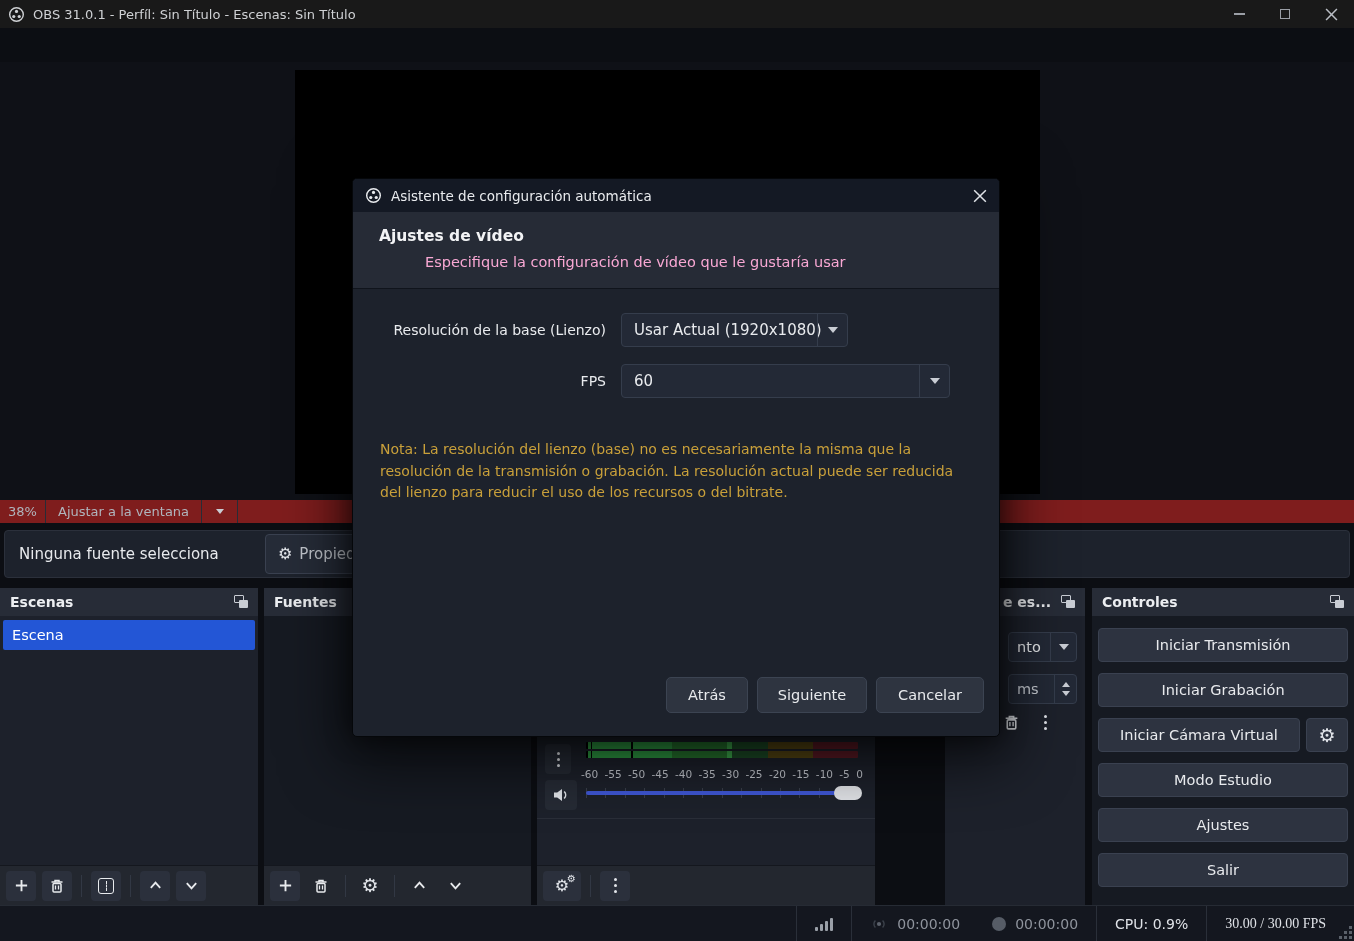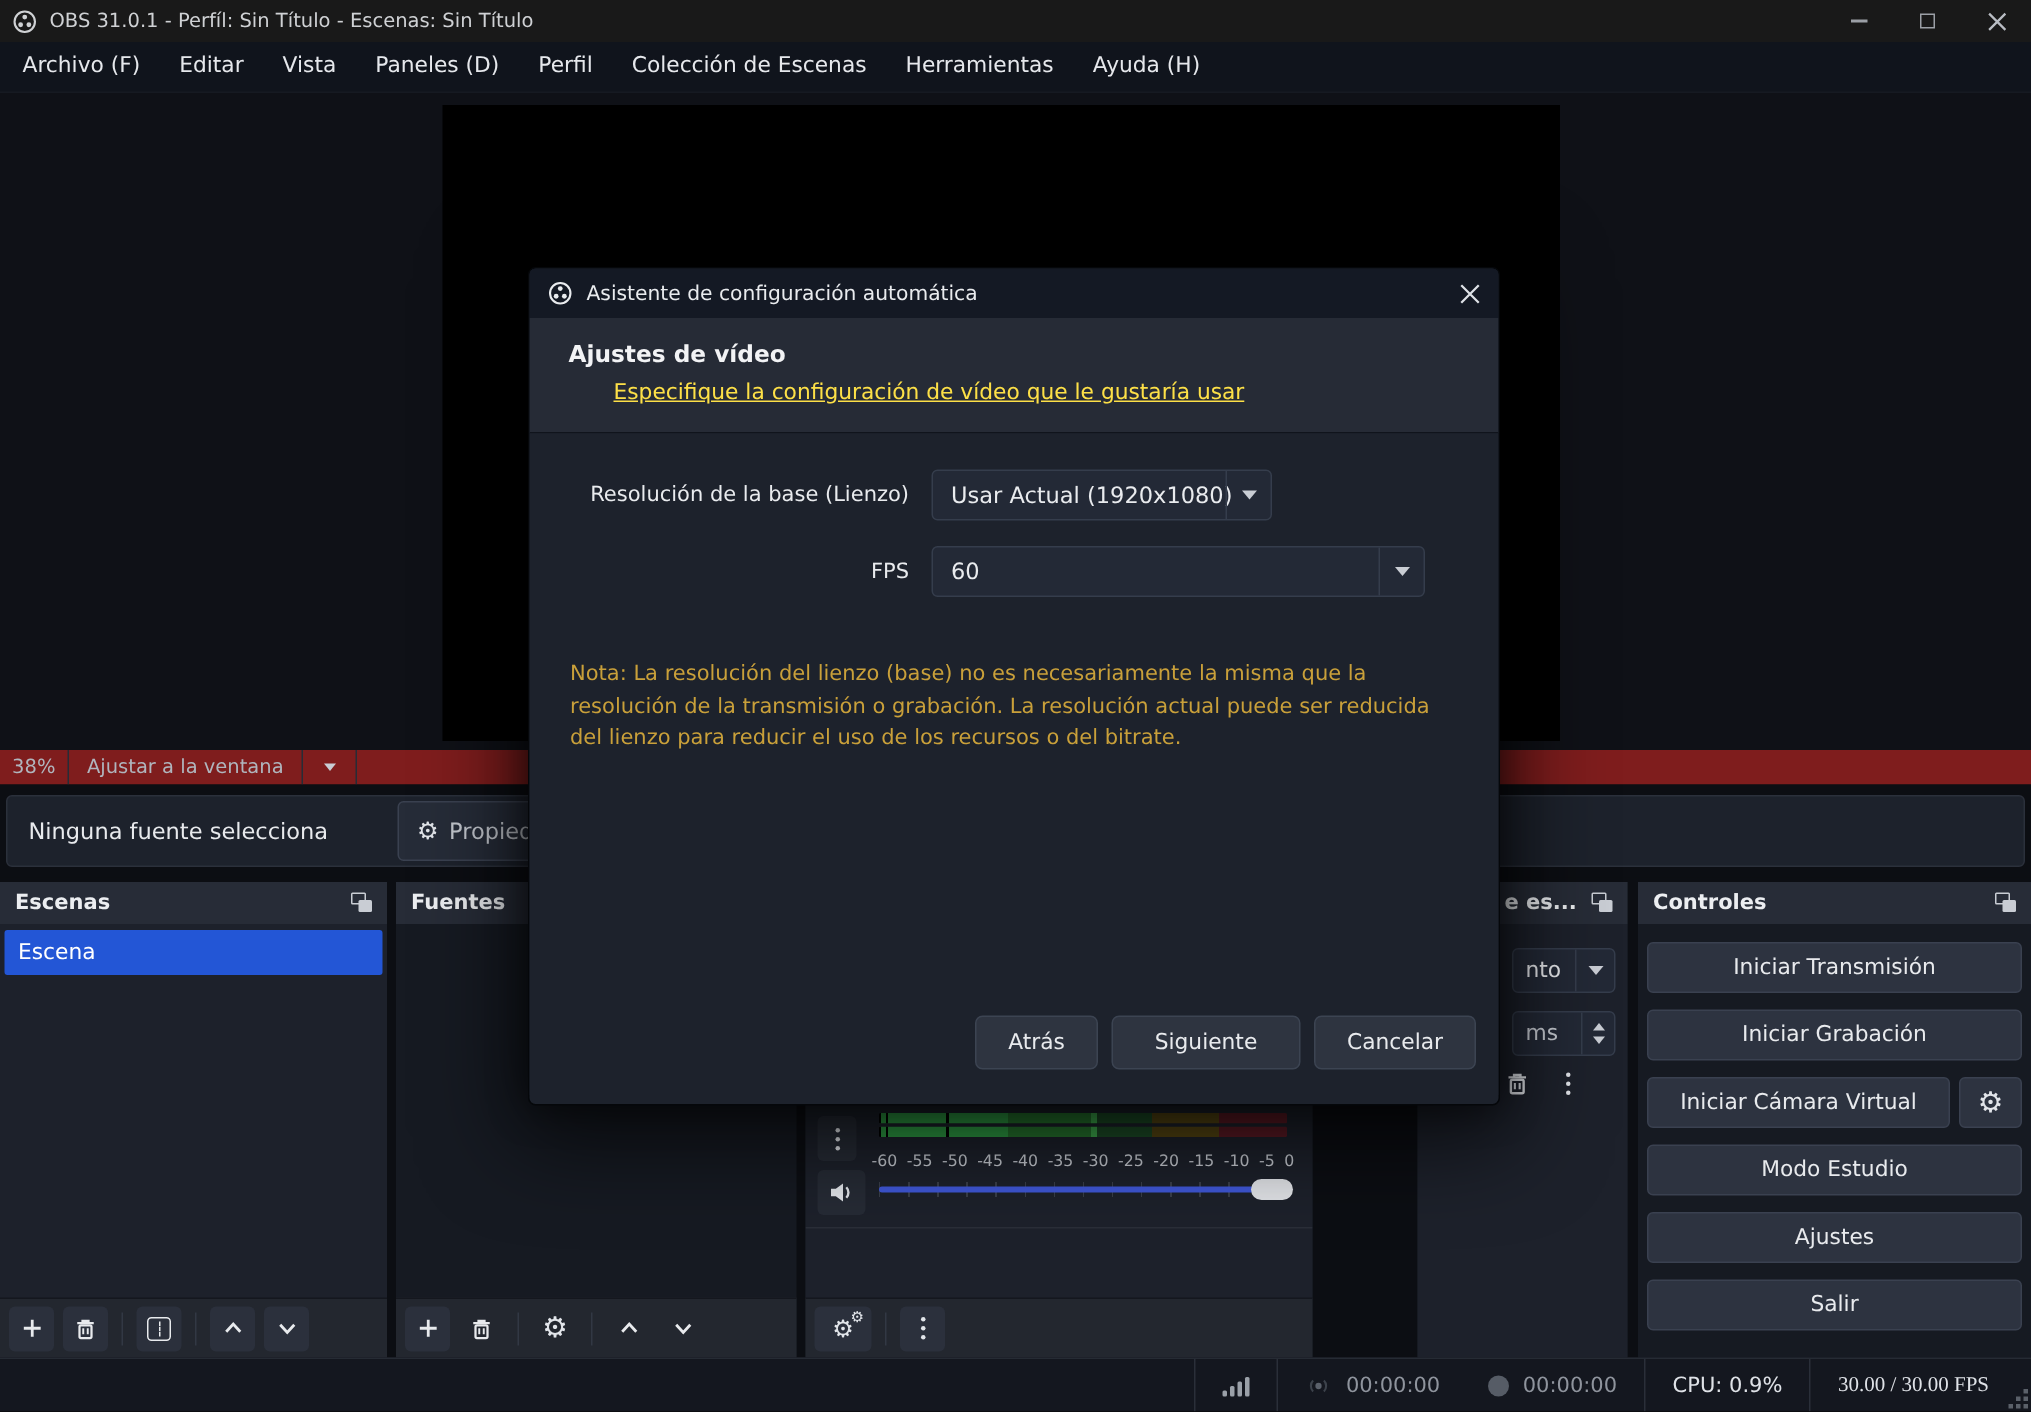--- a/index.html
+++ b/index.html
@@ -86,21 +86,21 @@
   .grip{position:absolute;right:2px;bottom:2px;width:12px;height:12px;}
   .grip i{position:absolute;width:3px;height:3px;background:#5a6069;}
 
   
   .dialog{left:352px;top:178px;width:648px;height:559px;background:#1d222c;border:1px solid #05070a;border-radius:5px;
           box-shadow:0 14px 60px 10px rgba(0,0,0,.65),0 0 24px rgba(0,0,0,.5);z-index:20;overflow:hidden;}
   .dlg-titlebar{height:33px;background:#141924;display:flex;align-items:center;padding:0 12px;}
   .dlg-title{font-size:13.5px;color:#e9ebee;margin-left:9px;}
   .dlg-header{background:#262b36;padding:15px 26px 18px 26px;border-bottom:1px solid #10141c;}
   .dlg-heading{font-size:15.5px;font-weight:bold;color:#f2f3f5;}
-  .dlg-subtitle{font-size:14.5px;color:#fde047;margin:9px 0 0 30px;text-decoration:underline;}
+  .dlg-subtitle{font-size:14.5px;color:#f9a8d4;margin:9px 0 0 46px;}
   .dlg-body{position:relative;height:441px;background:#1d222c;}
   .flabel{position:absolute;width:230px;height:34px;line-height:34px;text-align:right;font-size:14px;color:#e9ebee;white-space:nowrap;}
   .note{position:absolute;left:27px;top:150px;width:575px;font-size:14px;line-height:21.5px;}
   .dlg-btns{position:absolute;right:15px;top:388px;display:flex;gap:9px;}
   .dbtn{height:36px;background:#2e3440;border:1px solid #3c4452;border-radius:5px;display:flex;align-items:center;justify-content:center;font-size:14.5px;color:#e8eaed;}
 
   svg{display:block;}
 </style>
 </head>
 <body>
@@ -125,30 +125,20 @@
           <span class="max-glyph"></span>
         </div>
       <div class="wbtn">
         <svg width="13" height="13" viewBox="0 0 12 12">
             <path d="M1 1l10 10M11 1L1 11" stroke="#b9bdc4" stroke-width="1.4"></path>
           </svg>
       </div>
     </div>
   </div>
 
-  <div class="abs menubar">
-    <span class="menu-item">Archivo (F)</span>
-    <span class="menu-item">Editar</span>
-    <span class="menu-item">Vista</span>
-    <span class="menu-item">Paneles (D)</span>
-    <span class="menu-item">Perfil</span>
-    <span class="menu-item">Colección de Escenas</span>
-    <span class="menu-item">Herramientas</span>
-    <span class="menu-item">Ayuda (H)</span>
-  </div>
 
   <div class="abs preview">
     <div class="abs canvas"></div>
   </div>
 
   <div class="abs zoomrow">
     <div class="zseg" style="width:46px;justify-content:center;padding:0;">38%</div>
     <div class="zseg">Ajustar a la ventana</div>
     <div class="zseg" style="width:36px;justify-content:center;padding:0;">
         <span class="caret sm"></span>
@@ -423,19 +413,19 @@
       <div class="flabel" style="left:23px;top:75px;">FPS</div>
       <div class="combo" style="left:268px;top:75px;width:329px;height:34px;">
         <span class="val">60</span>
         <span class="arrowbox">
             <span class="caret"></span>
           </span>
       </div>
       <div class="note" style="color:#c9a03a;">Nota: La resolución del lienzo (base) no es necesariamente la misma que la resolución de la transmisión o grabación. La resolución actual puede ser reducida del lienzo para reducir el uso de los recursos o del bitrate.</div>
       <div class="dlg-btns">
         <div class="dbtn" style="width:82px;">Atrás</div>
-        <div class="dbtn" style="width:126px;">Siguiente</div>
+        <div class="dbtn" style="width:110px;">Siguiente</div>
         <div class="dbtn" style="width:108px;">Cancelar</div>
       </div>
     </div>
   </div>
 
 </div>
 
 </body></html>

